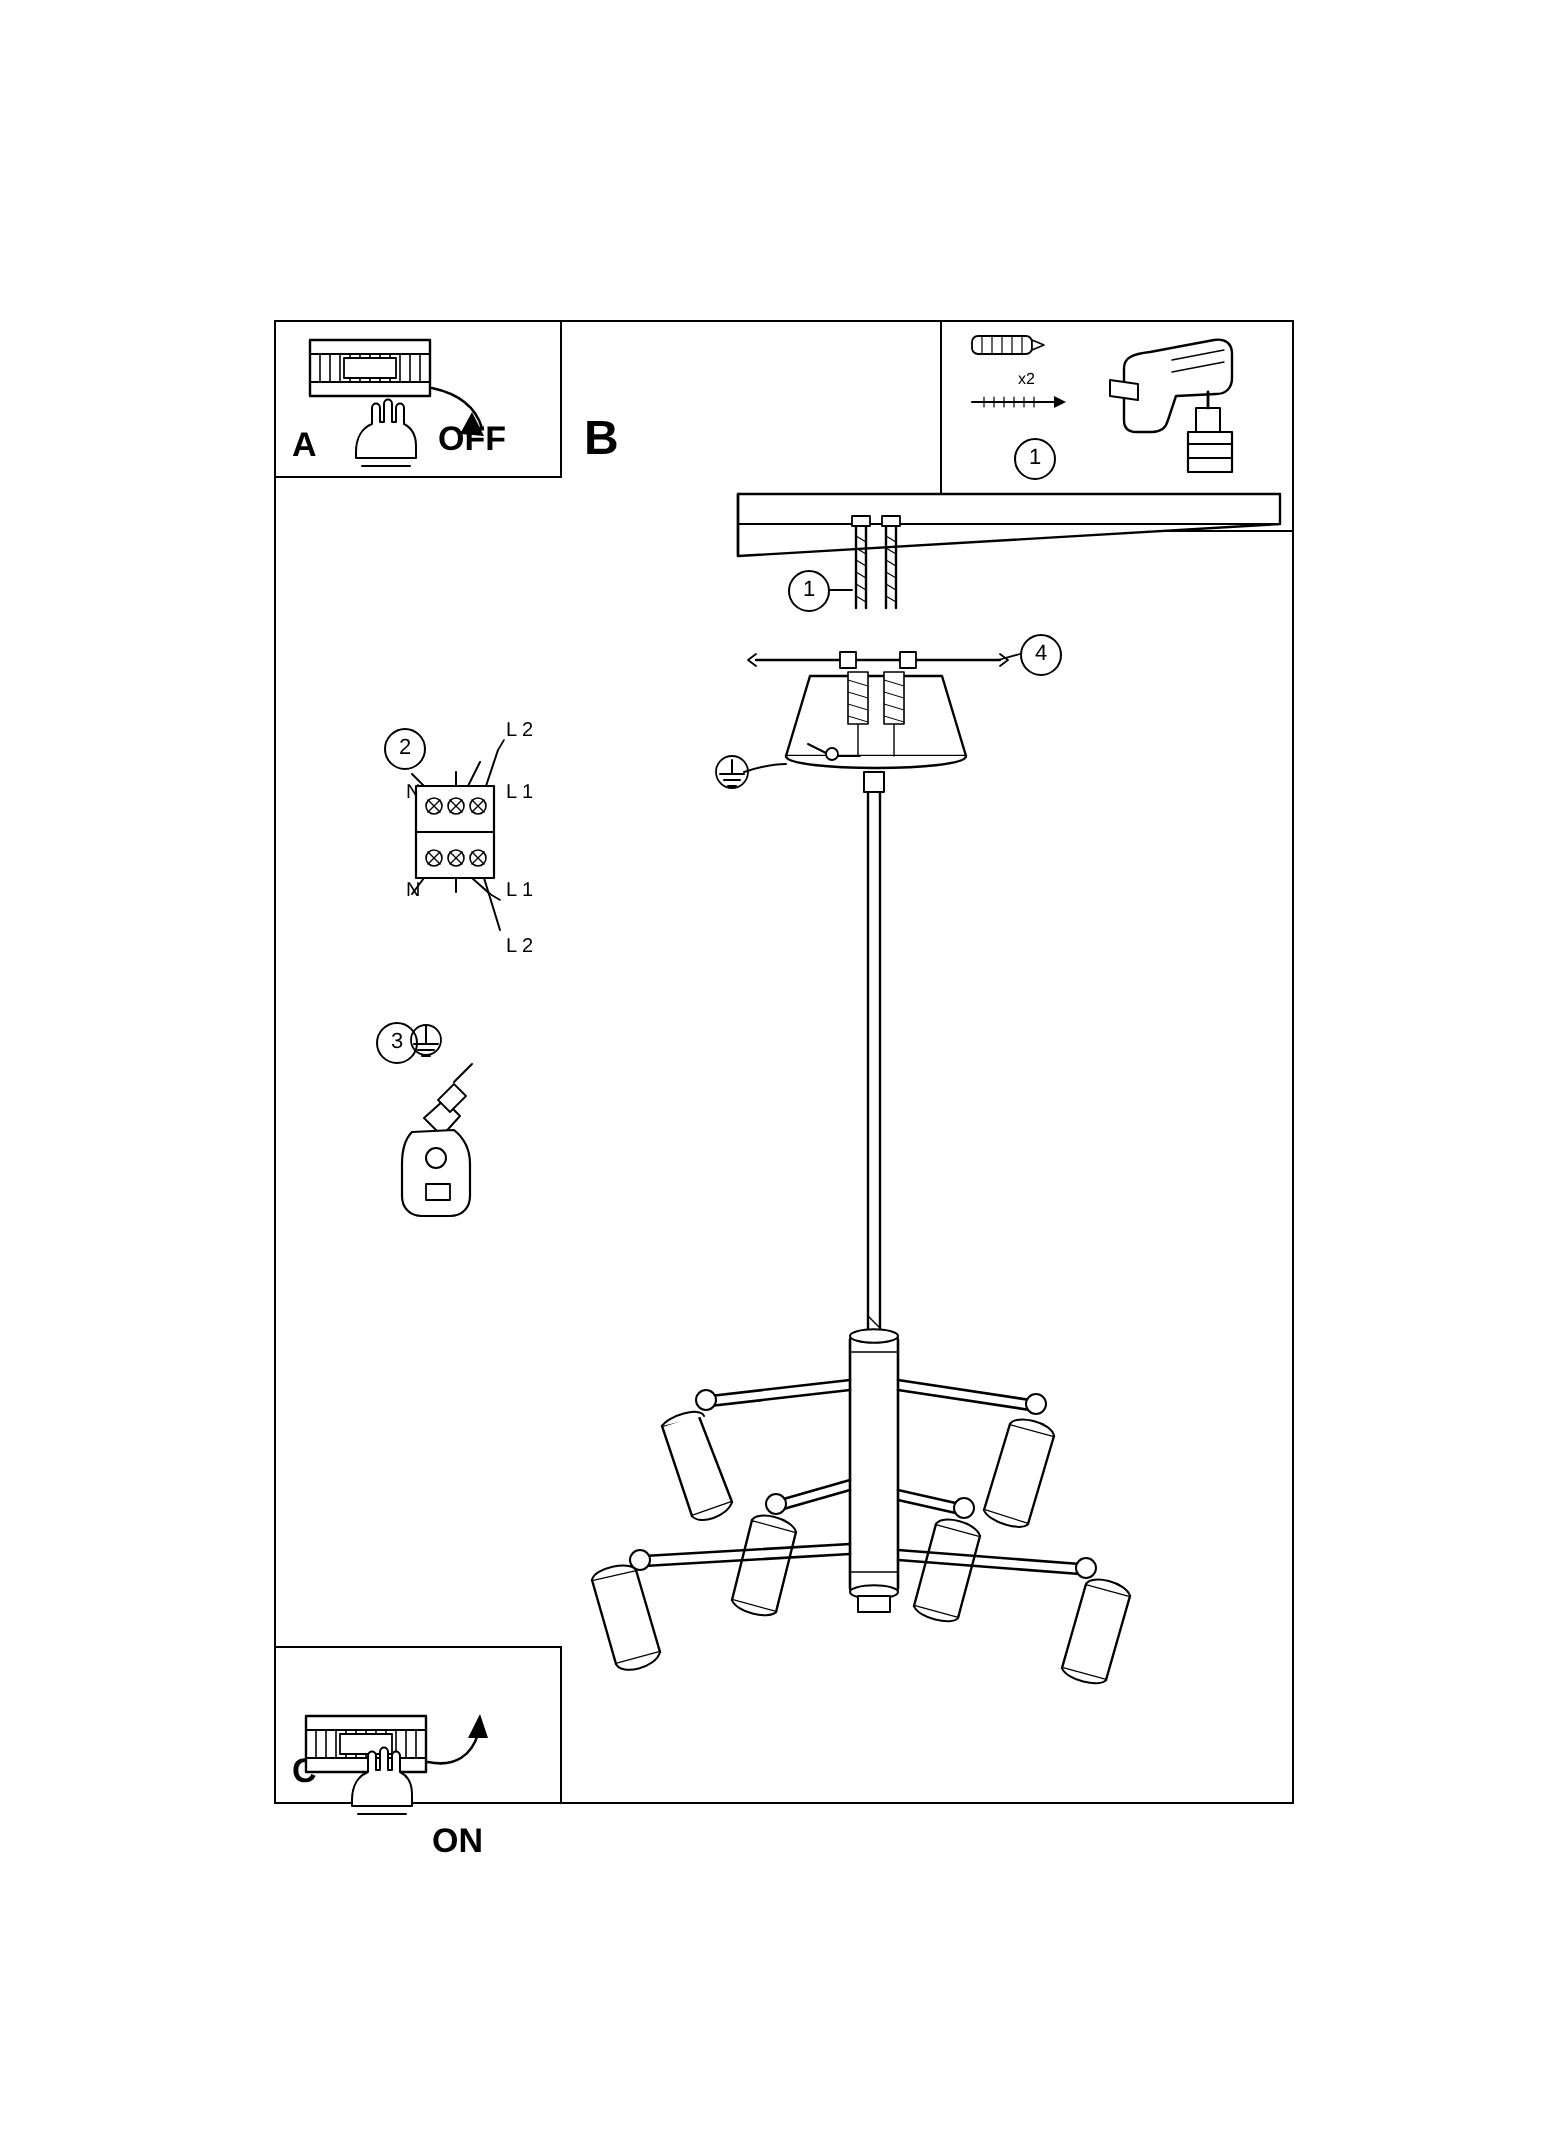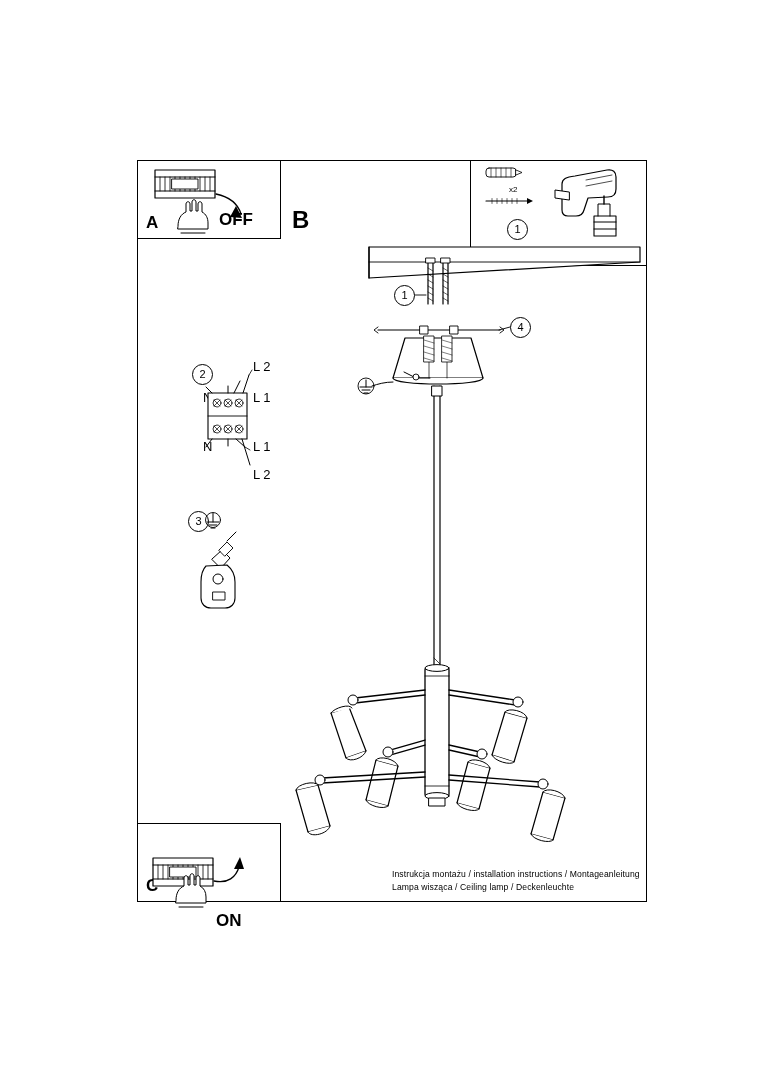--- a/index.html
+++ b/index.html
@@ -69,21 +69,21 @@
     line-height: 1;
   }
   .label-text {
     position: absolute;
     font-size: 17px;
     font-weight: bold;
     line-height: 1;
   }
   .tiny {
     position: absolute;
-    font-size: 13px;
+    font-size: 10px;
     line-height: 1.1;
   }
   .footer {
     position: absolute;
     left: 392px;
     top: 868px;
     font-size: 8.6px;
     line-height: 1.5;
     letter-spacing: 0.1px;
   }
@@ -132,24 +132,20 @@
 
   <div class="tiny" style="left:509px; top:186px; font-size:8px;">x2</div>
 
   <div class="tiny" style="left:253px; top:360px;">L 2</div>
   <div class="tiny" style="left:253px; top:391px;">L 1</div>
   <div class="tiny" style="left:203px; top:391px;">N</div>
   <div class="tiny" style="left:203px; top:440px;">N</div>
   <div class="tiny" style="left:253px; top:440px;">L 1</div>
   <div class="tiny" style="left:253px; top:468px;">L 2</div>
 
-  <div class="footer">
-    <div>Instrukcja montażu / installation instructions / Montageanleitung</div>
-    <div>Lampa wisząca / Ceiling lamp / Deckenleuchte</div>
-  </div>
 
   <svg class="svg-layer" viewBox="0 0 784 1066" xmlns="http://www.w3.org/2000/svg">
     <g fill="none" stroke="#000" stroke-width="1" stroke-linecap="round" stroke-linejoin="round">
 
       <g>
         <rect x="155" y="170" width="60" height="28" fill="#fff" stroke="#000" stroke-width="1.2"></rect>
         <line x1="155" y1="177" x2="215" y2="177"></line>
         <line x1="155" y1="191" x2="215" y2="191"></line>
         <g stroke-width="0.8">
           <line x1="160" y1="177" x2="160" y2="191"></line>

